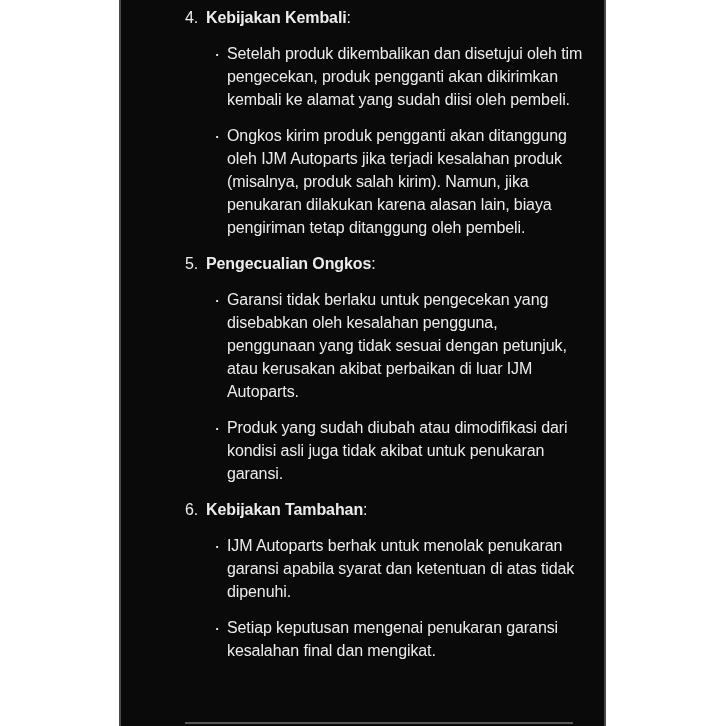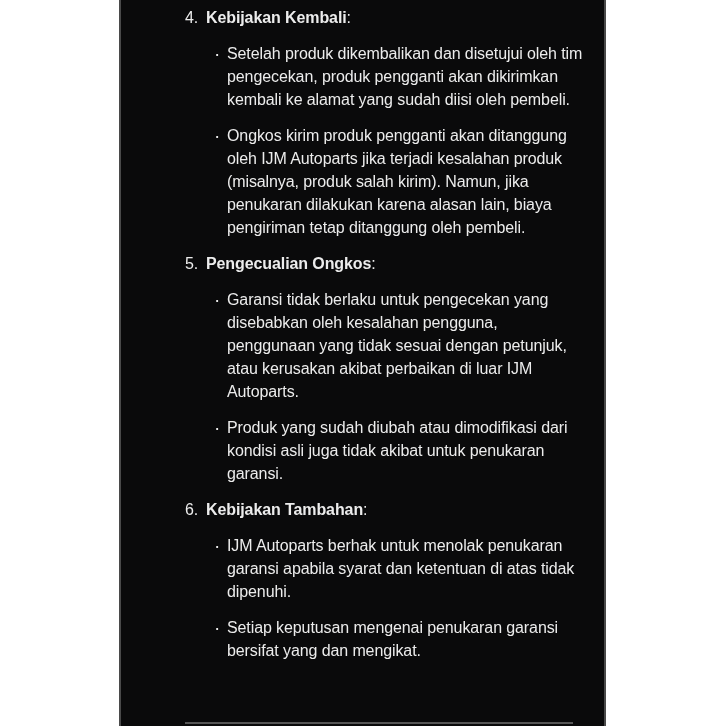--- a/index.html
+++ b/index.html
@@ -112,19 +112,19 @@
           <div class="heading">
             <span class="num">6.</span>
             <span class="htext"><b>Kebijakan Tambahan</b><span>:</span></span>
           </div>
           <div class="bullet">
             <span class="dot">·</span>
             <span class="btext">IJM Autoparts berhak untuk menolak penukaran garansi apabila syarat dan ketentuan di atas tidak dipenuhi.</span>
           </div>
           <div class="bullet">
             <span class="dot">·</span>
-            <span class="btext">Setiap keputusan mengenai penukaran garansi bersifat yang dan mengikat.</span>
+            <span class="btext">Setiap keputusan mengenai penukaran garansi kesalahan final dan mengikat.</span>
           </div>
         </div>
       </div>
     <div class="divider"></div>
   </div>
 </div>
 
 </body></html>

